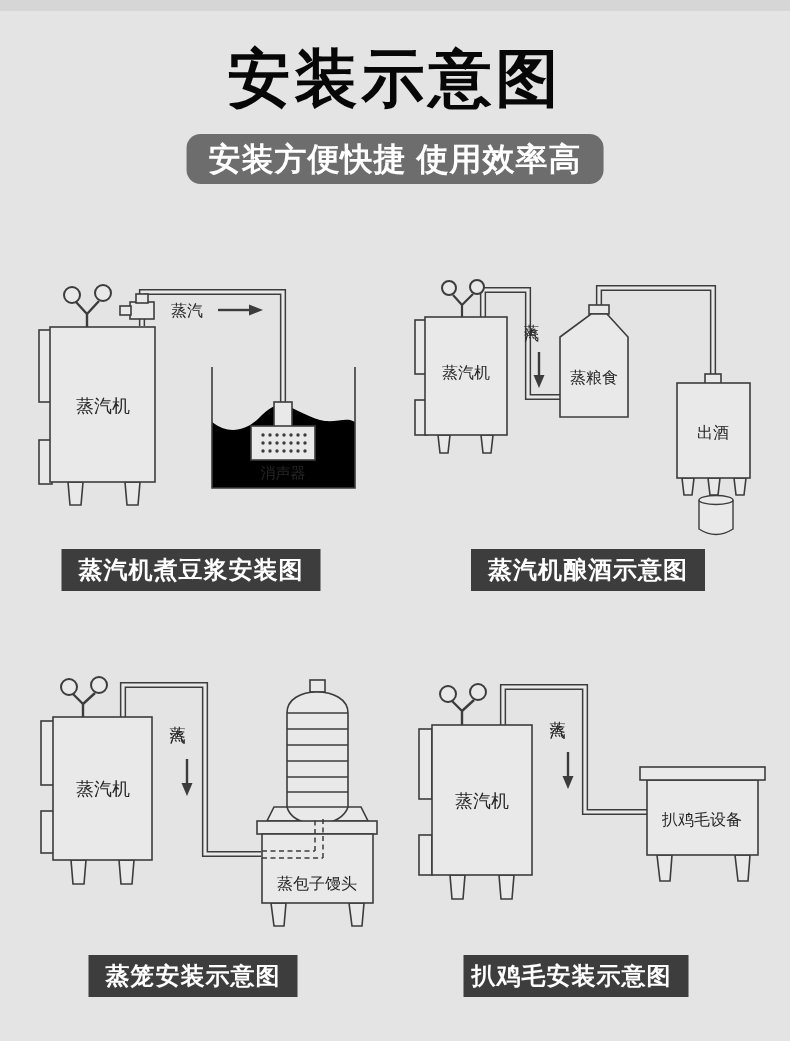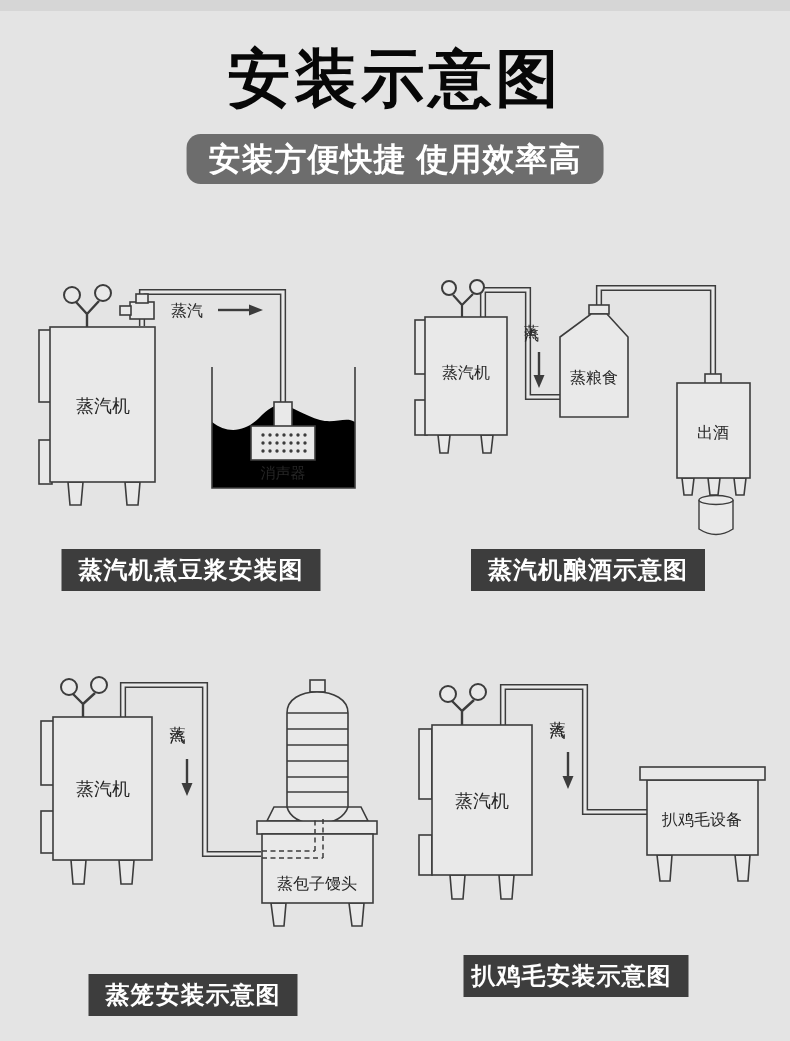--- a/index.html
+++ b/index.html
@@ -320,16 +320,16 @@
       <g>
         <polygon class="ol" points="252,200 267,200 265,226 255,226"></polygon>
         <polygon class="ol" points="330,200 345,200 343,226 333,226"></polygon>
         <rect class="ol" x="242" y="125" width="111" height="75"></rect>
         <rect class="ol" x="235" y="112" width="125" height="13"></rect>
         <text class="slbl" x="297" y="170">扒鸡毛设备</text>
       </g>
     </svg>
   </div>
 
-  <div class="caption-badge" style="left:193px; top:955px;margin-top:19px;">蒸笼安装示意图</div>
+  <div class="caption-badge" style="left:193px; top:955px;">蒸笼安装示意图</div>
   <div class="caption-badge" style="left:576px; top:955px;padding-left:8px;">扒鸡毛安装示意图</div>
 
 </div>
 
 </body></html>

